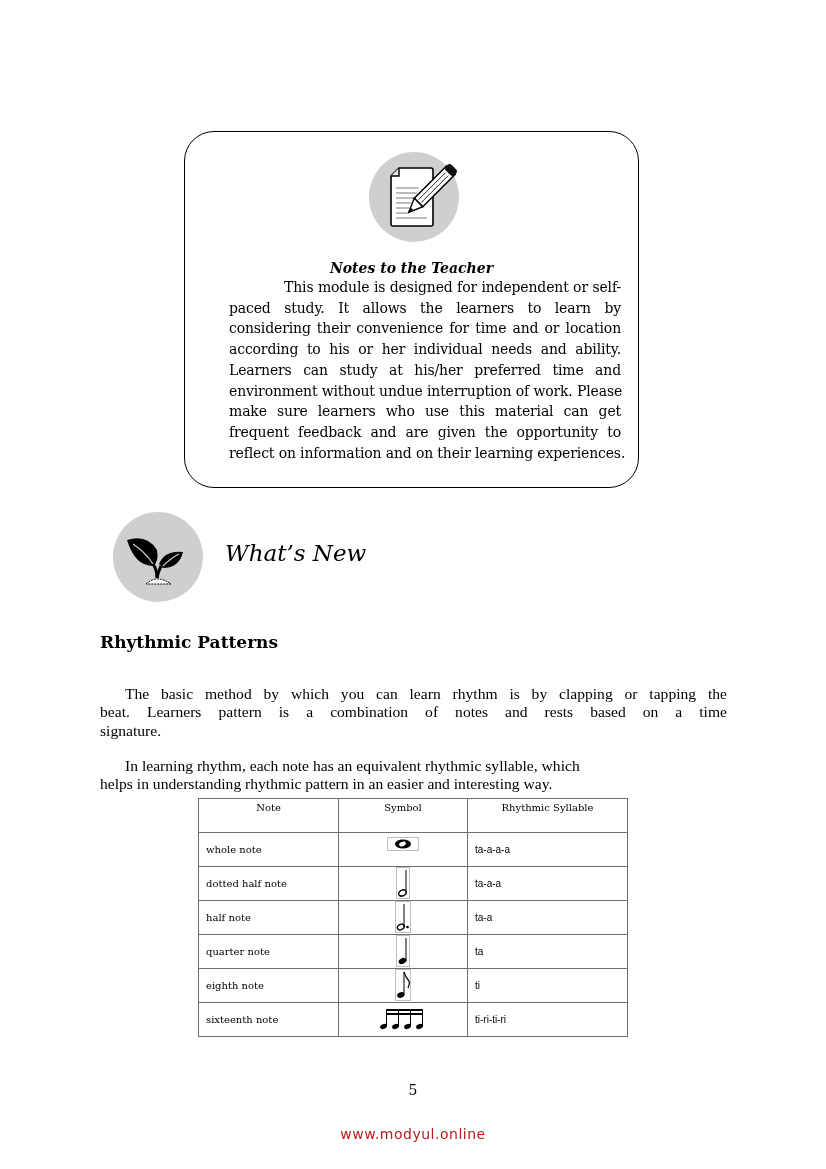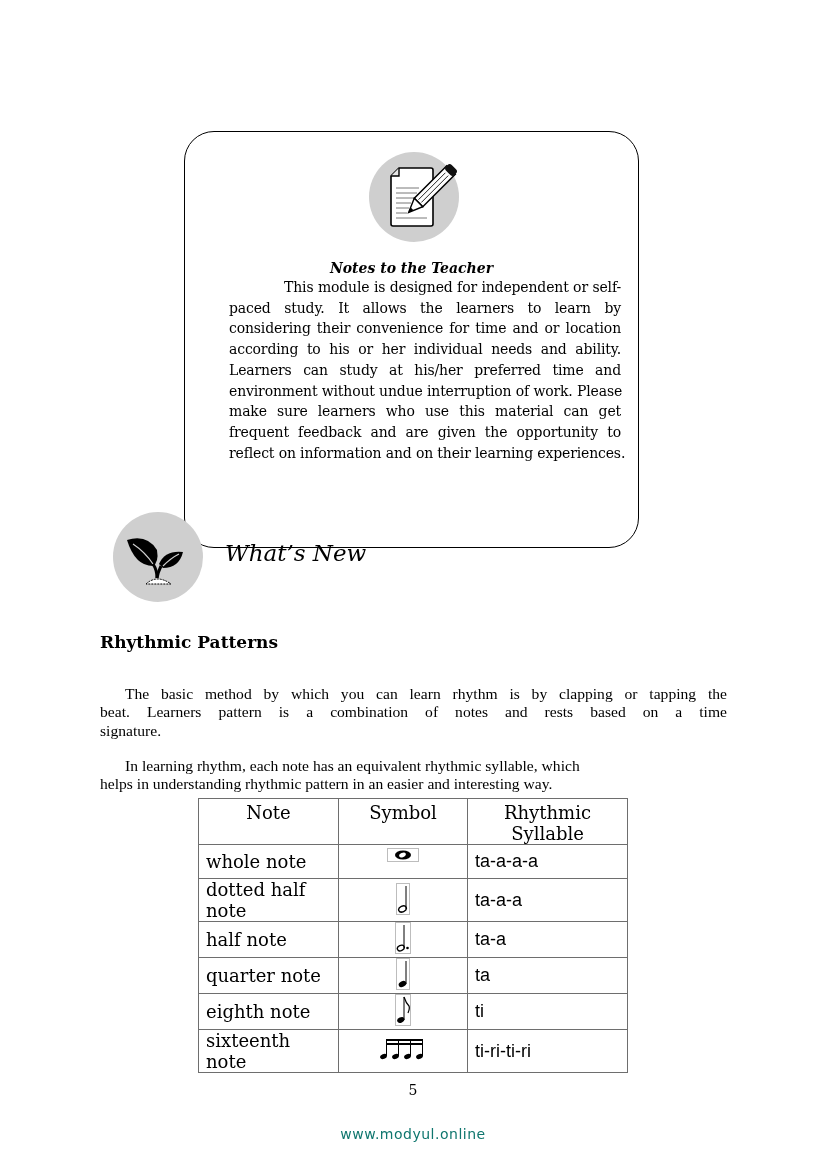--- a/index.html
+++ b/index.html
@@ -1,19 +1,19 @@
 <!DOCTYPE html>
 <html><head>
 <meta charset="utf-8">
 <style>
   html, body { margin: 0; padding: 0; background: #ffffff; }
   body { width: 826px; height: 1169px; position: relative; overflow: hidden; color: #000; }
 
   .note-box {
-    position: absolute; left: 184px; top: 131px; width: 455px; height: 417px;
+    position: absolute; left: 184px; top: 131px; width: 455px; height: 357px;
     border: 1.6px solid #000; border-radius: 30px; box-sizing: border-box;
   }
   .note-icon {
     position: absolute; left: 184px; top: 20px; width: 90px; height: 90px;
     border-radius: 50%; background: #cfcfcf;
   }
   .note-icon svg { position: absolute; left: 0; top: 0; }
   .note-title {
     position: absolute; left: 0; right: 0; top: 128px; text-align: center;
     font-family: "DejaVu Serif", serif; font-weight: bold; font-style: italic; font-size: 14px;
@@ -42,42 +42,42 @@
   .para {
     position: absolute; left: 100px; width: 627px;
     font-family: "Liberation Serif", serif; font-size: 15.6px; line-height: 18.3px;
   }
   .para .line { display: block; white-space: nowrap; text-align: justify; text-align-last: justify; }
   .para .line.last { text-align-last: left; }
   .para .indent { padding-left: 25px; margin-top: 16px; }
 
   table.rhythm {
     position: absolute; left: 198px; top: 798px; border-collapse: collapse;
-    font-family: "DejaVu Serif", serif; font-size: 18px;
+    font-family: "DejaVu Serif", serif; font-size: 10px;
   }
   table.rhythm td, table.rhythm th {
     border: 1px solid #6e6e6e; padding: 0 7px; height: 34px; font-weight: normal;
     box-sizing: border-box;
   }
   table.rhythm th { height: 34px; vertical-align: top; padding-top: 3px; text-align: center; }
   table.rhythm td.col-note { width: 140px; }
   table.rhythm td.col-sym { width: 129px; text-align: center; }
   table.rhythm td.col-syl { width: 160px; font-family: "Liberation Sans", sans-serif; }
   table.rhythm th.col-note { width: 140px; }
   table.rhythm th.col-sym { width: 129px; }
   table.rhythm th.col-syl { width: 160px; }
   .sym-box { display: inline-block; border: 1px solid #bdbdbd; line-height: 0; }
 
   .page-number {
     position: absolute; left: 0; right: 0; top: 1082px; text-align: center;
     font-family: "DejaVu Serif", serif; font-size: 14px;
   }
   .watermark {
     position: absolute; left: 0; right: 0; top: 1126px; text-align: center;
-    font-family: "DejaVu Sans", sans-serif; font-size: 14px; color: #0f766e; letter-spacing: 0.5px;
+    font-family: "DejaVu Sans", sans-serif; font-size: 14px; color: #b91c1c; letter-spacing: 0.5px;
   }
 </style>
 </head>
 <body>
 
 <div class="note-box">
   <div class="note-icon">
     <svg width="90" height="90" viewBox="0 0 90 90">
       <path d="M22 24 L30 16 L62 16 Q64 16 64 18 L64 72 Q64 74 62 74 L24 74 Q22 74 22 72 Z" fill="#fff" stroke="#000" stroke-width="1.6"></path>
       <path d="M22 24 L30 24 L30 16" fill="#e6e6e6" stroke="#000" stroke-width="1.4"></path>

